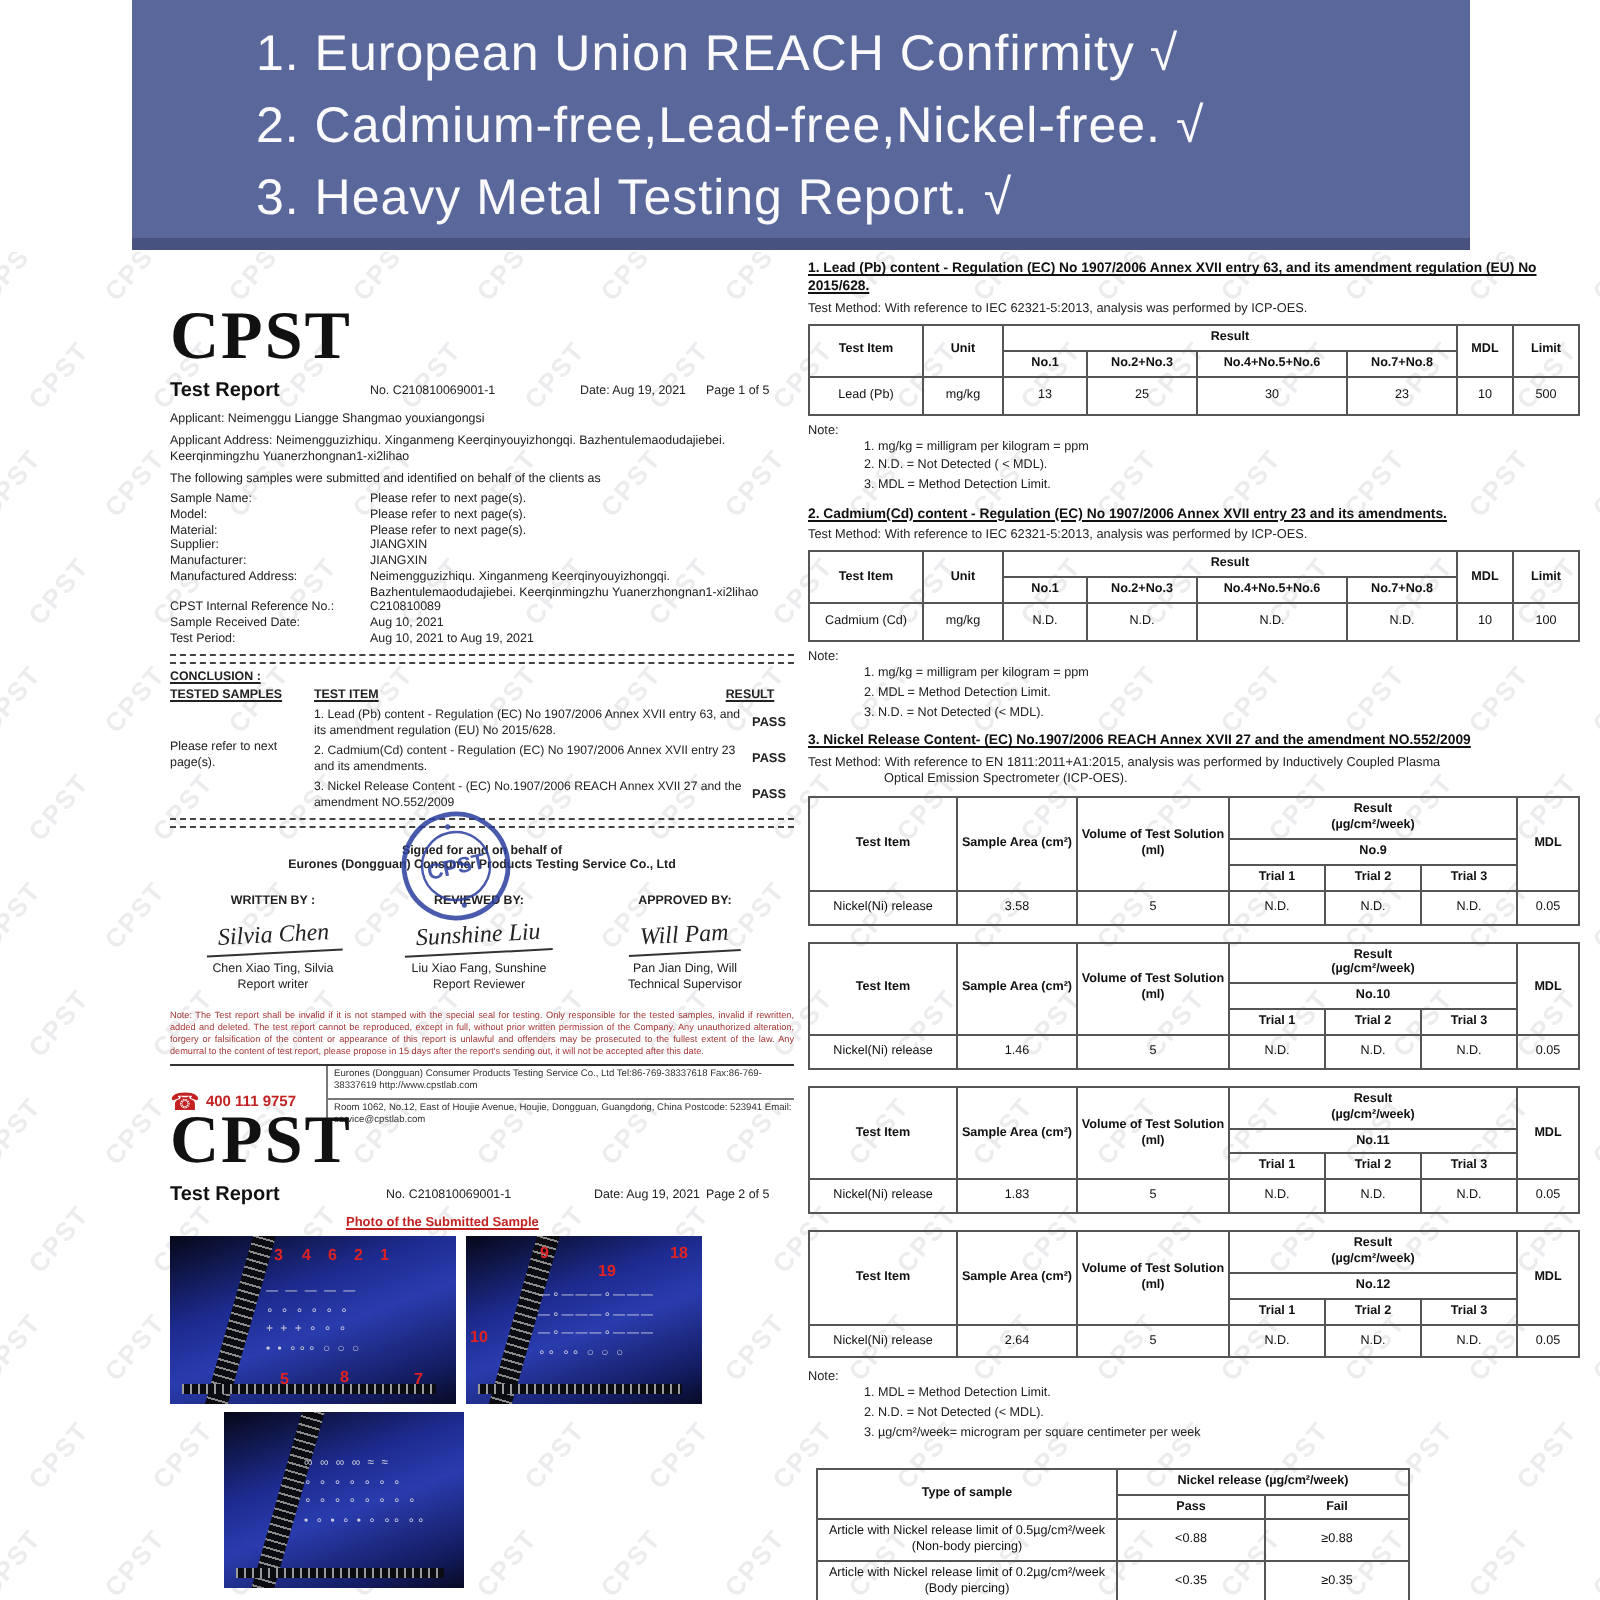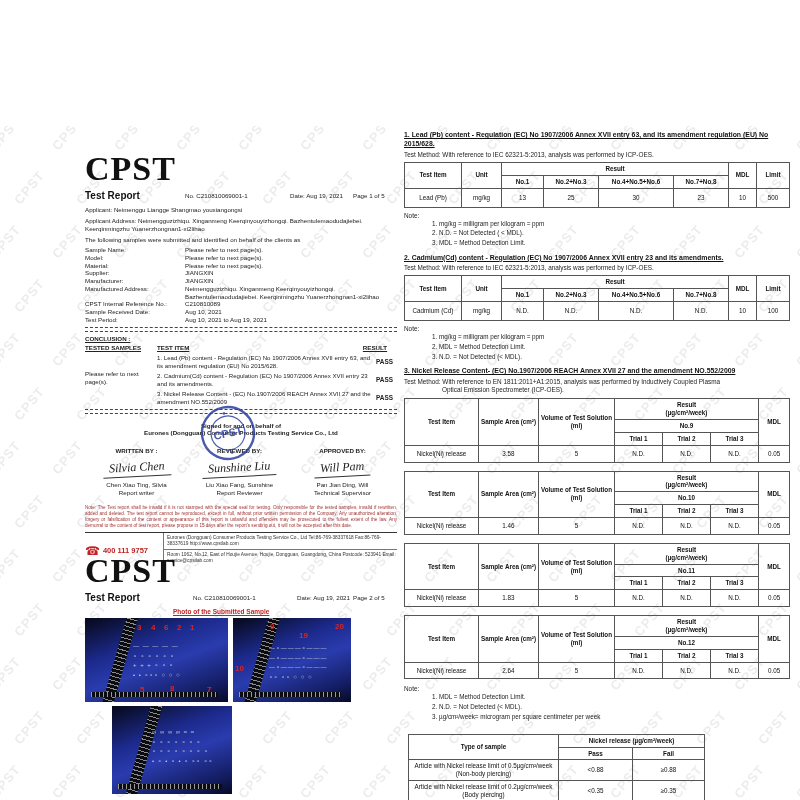--- a/index.html
+++ b/index.html
@@ -239,20 +239,25 @@
       <span class="wm" style="left: 358px; top: 648px;">CPST</span>
       <span class="wm" style="left: 420px; top: 648px;">CPST</span>
       <span class="wm" style="left: 482px; top: 648px;">CPST</span>
       <span class="wm" style="left: 544px; top: 648px;">CPST</span>
       <span class="wm" style="left: 606px; top: 648px;">CPST</span>
       <span class="wm" style="left: 668px; top: 648px;">CPST</span>
       <span class="wm" style="left: 730px; top: 648px;">CPST</span>
       <span class="wm" style="left: 792px; top: 648px;">CPST</span>
     </div>
 
+  <div class="banner">
+    <div class="banner-line">1. European Union REACH Confirmity √</div>
+    <div class="banner-line">2. Cadmium-free,Lead-free,Nickel-free. √</div>
+    <div class="banner-line">3. Heavy Metal Testing Report.  √</div>
+  </div>
 
   <div class="doc" style="left:85px;top:152px;width:312px;">
     <div class="logo">CPST</div>
     <div class="hdr-row" style="margin-top:4px;">
       <span class="abs tr-title" style="left:0;top:0;">Test Report</span>
       <span class="abs tiny" style="left:100px;top:2px;">No. C210810069001-1</span>
       <span class="abs tiny" style="left:205px;top:2px;">Date: Aug 19, 2021</span>
       <span class="abs tiny" style="left:268px;top:2px;">Page 1 of 5</span>
     </div>
     <div class="tiny" style="margin-top:3px;">Applicant: Neimenggu Liangge Shangmao youxiangongsi</div>
@@ -400,21 +405,21 @@
         <div>+ + +  ∘ ∘ ∘</div>
           <div>• •  ∘∘∘  ○ ○ ○</div>
       </div>
     </div>
 
     <div class="photo" style="left:148px;top:64px;width:118px;height:84px;">
       <div class="strip-d" style="left:22px;"></div>
       <div class="strip-h"></div>
       <span class="pnum" style="left:37px;top:5px;"><span>9</span><span class="tick"></span></span>
       <span class="pnum" style="left:66px;top:14px;"><span>19</span><span class="tick"></span></span>
-      <span class="pnum" style="left:102px;top:5px;"><span>20</span><span class="tick"></span></span>
+      <span class="pnum" style="left:102px;top:5px;"><span>18</span><span class="tick"></span></span>
       <span class="pnum" style="left:2px;top:47px;">10</span>
       <div class="deco" style="left:36px;top:26px;">
         <div>—∘———∘———</div>
           <div>—∘———∘———</div>
         <div>—∘———∘———</div>
           <div>∘∘ ∘∘  ○ ○ ○</div>
       </div>
     </div>
 
     <div class="photo" style="left:27px;top:152px;width:120px;height:88px;">

